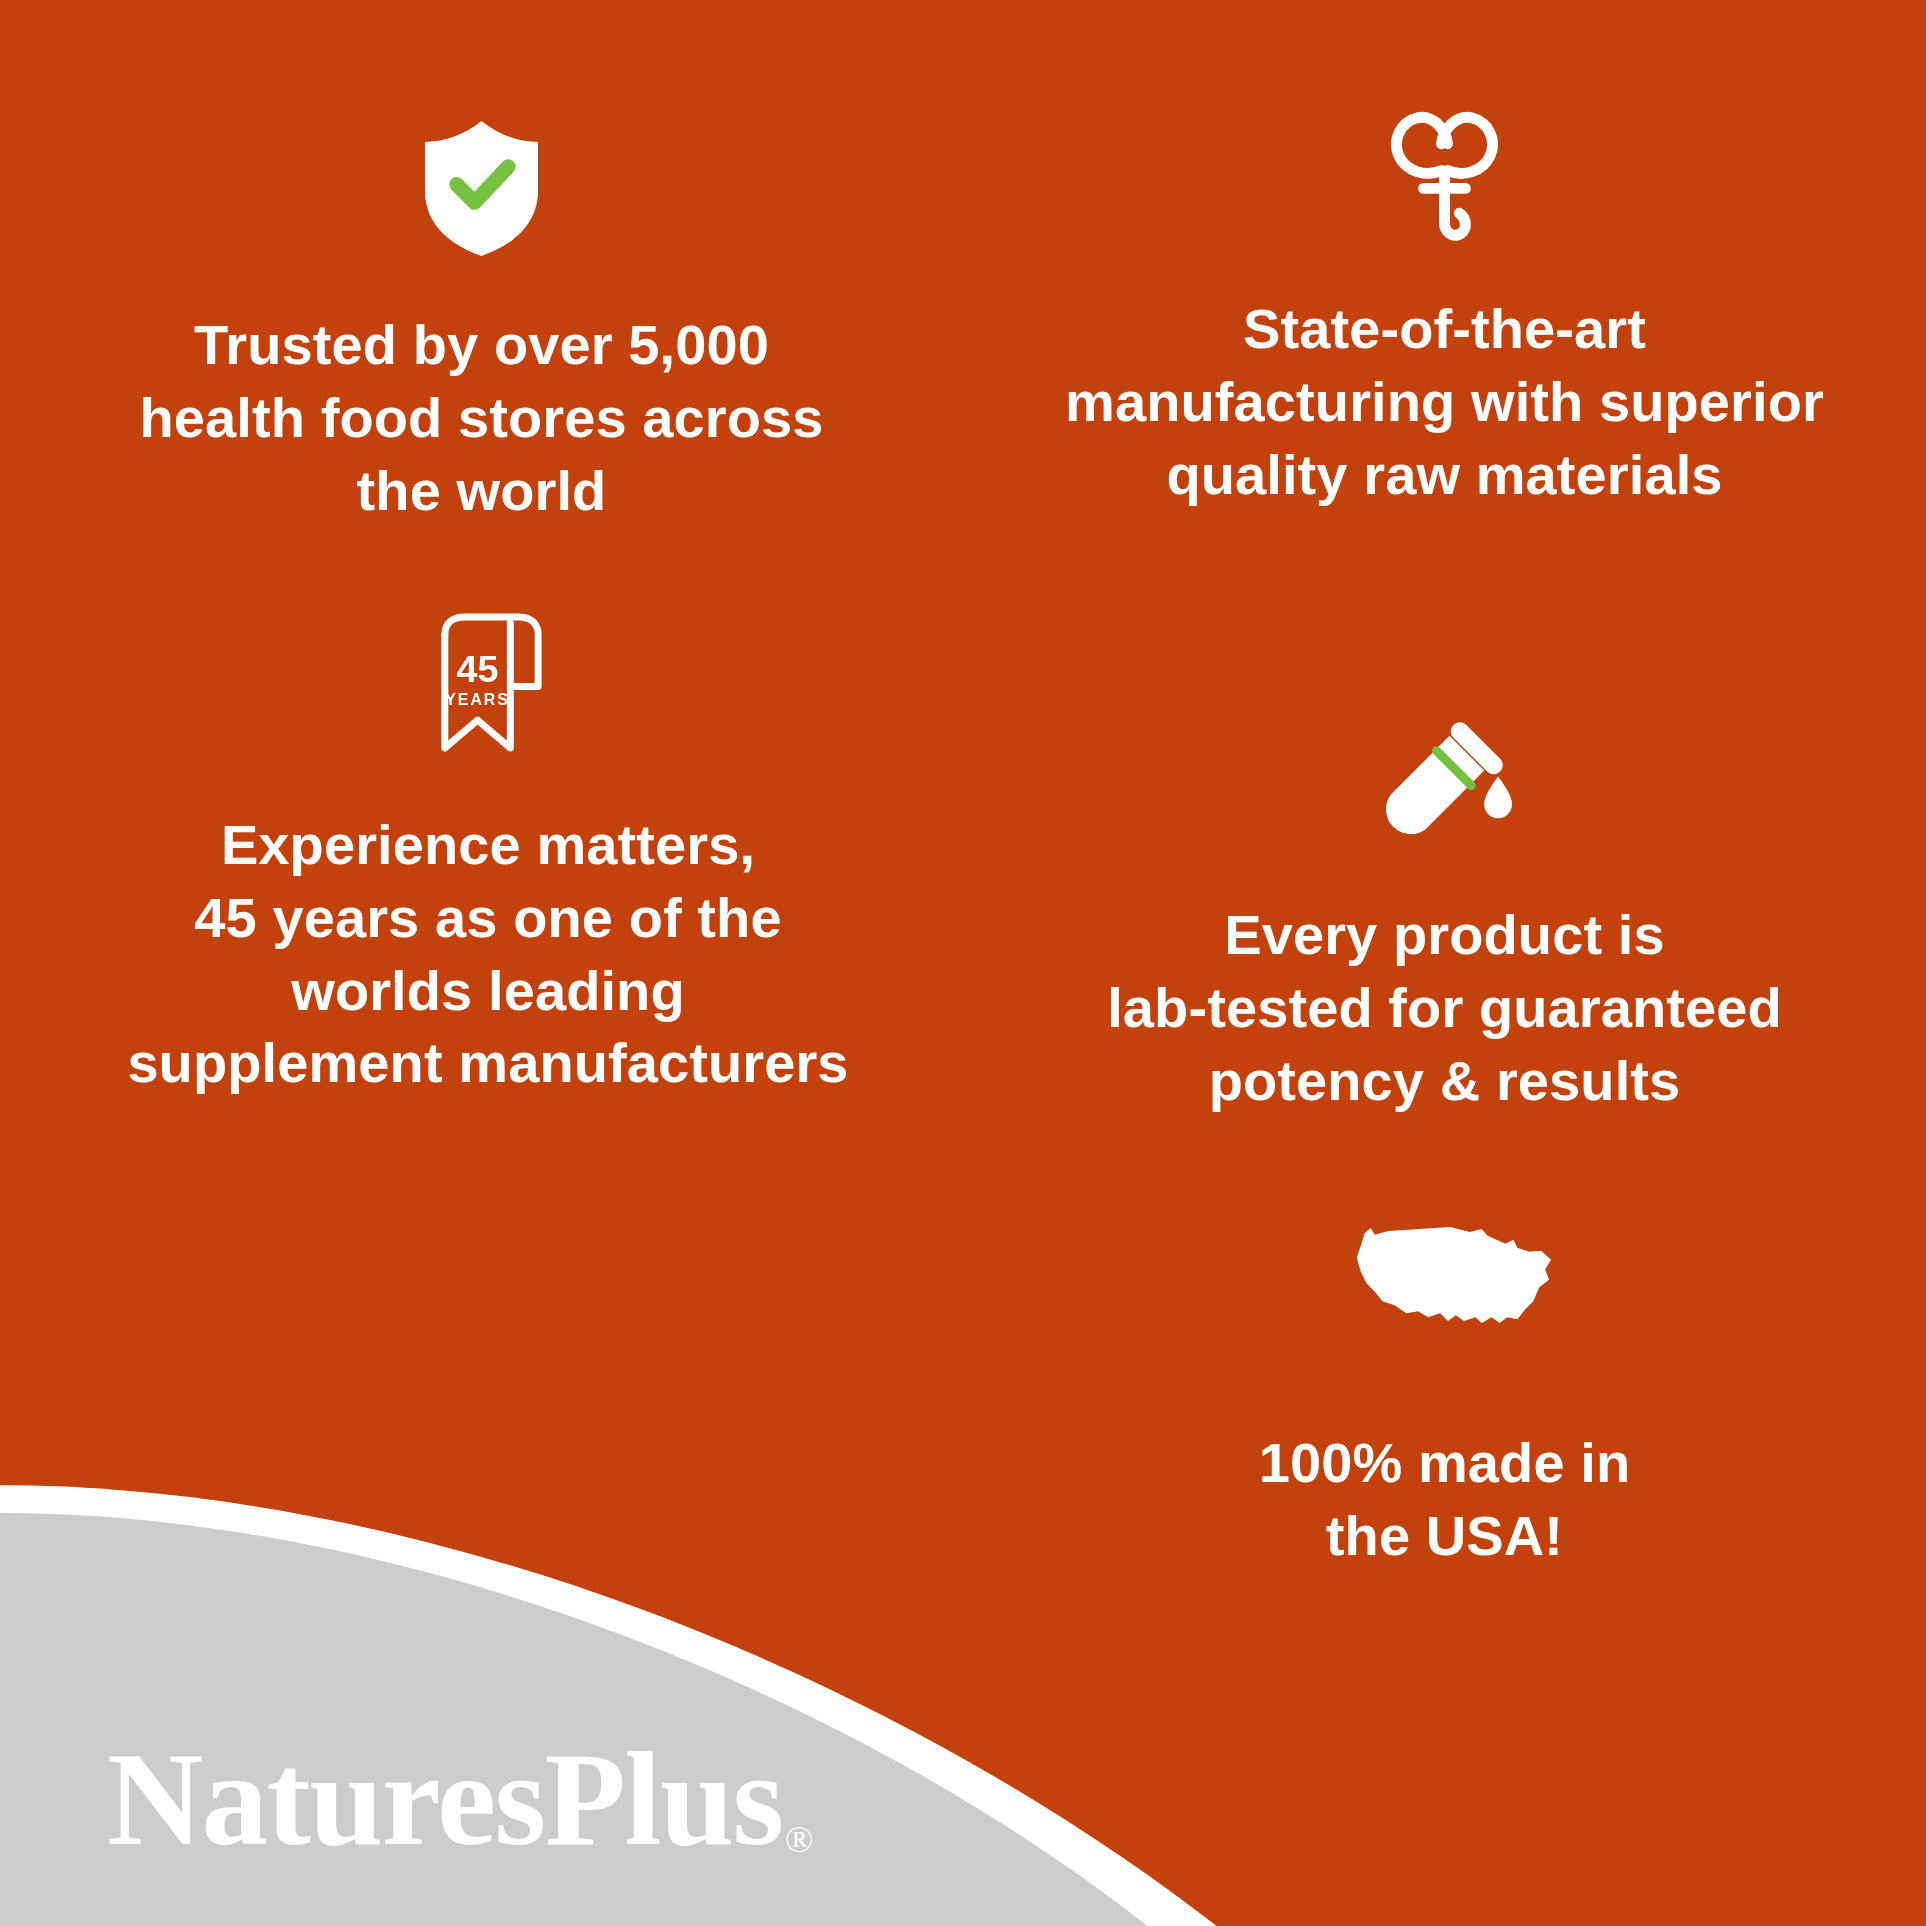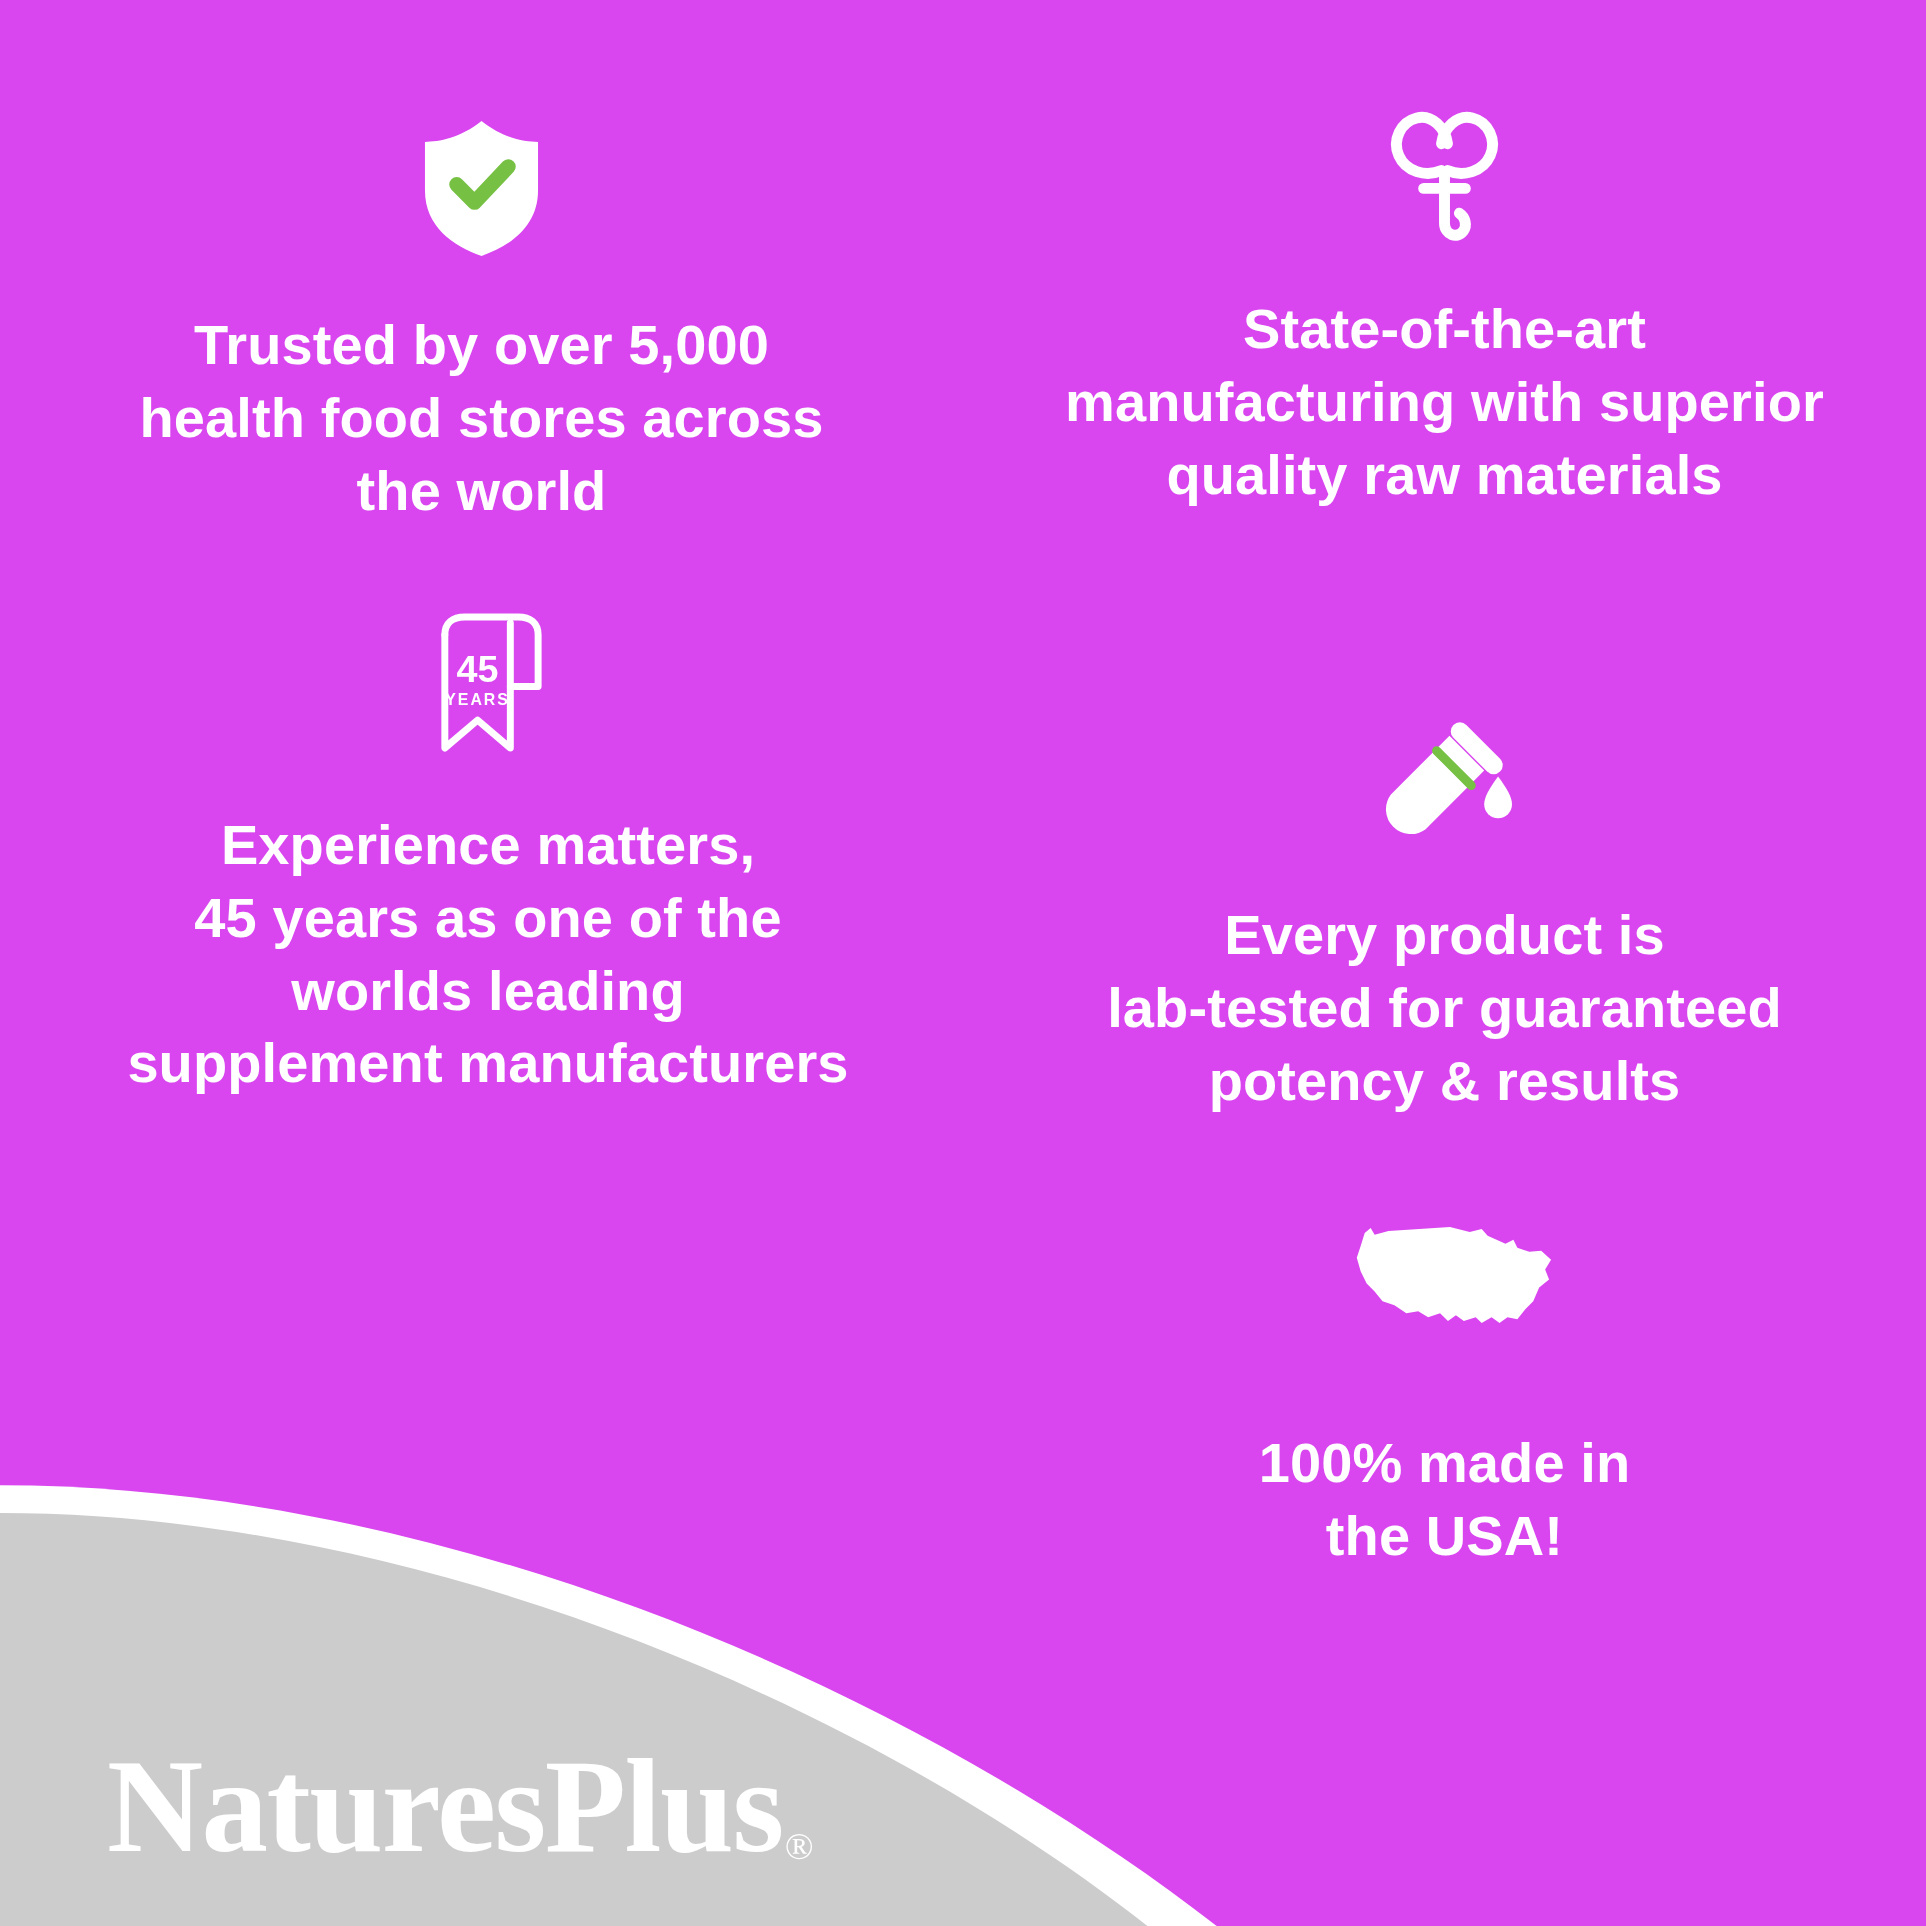--- a/index.html
+++ b/index.html
@@ -10,21 +10,21 @@
     width: 1927px;
     height: 1927px;
     overflow: hidden;
     font-family: "Liberation Sans", sans-serif;
   }
 
   #poster {
     position: relative;
     width: 1927px;
     height: 1927px;
-    background: #d946ef;
+    background: #c2410c;
     overflow: hidden;
   }
 
   
   #corner-curve {
     position: absolute;
     left: 0;
     top: 0;
     width: 1927px;
     height: 1927px;
@@ -77,21 +77,21 @@
   .cap-gap-1 { margin-top: 51px; }
   .cap-gap-2 { margin-top: 46px; }
   .cap-gap-3 { margin-top: 53px; }
   .cap-gap-4 { margin-top: 51px; }
   .cap-gap-5 { margin-top: 50px; }
 
   
   #brand {
     position: absolute;
     left: 107px;
-    bottom: 54px;
+    bottom: 61px;
     display: flex;
     align-items: flex-end;
     color: #ffffff;
     z-index: 5;
   }
   #brand-wordmark {
     font-family: "Liberation Serif", serif;
     font-size: 133px;
     font-weight: 700;
     line-height: 1;

